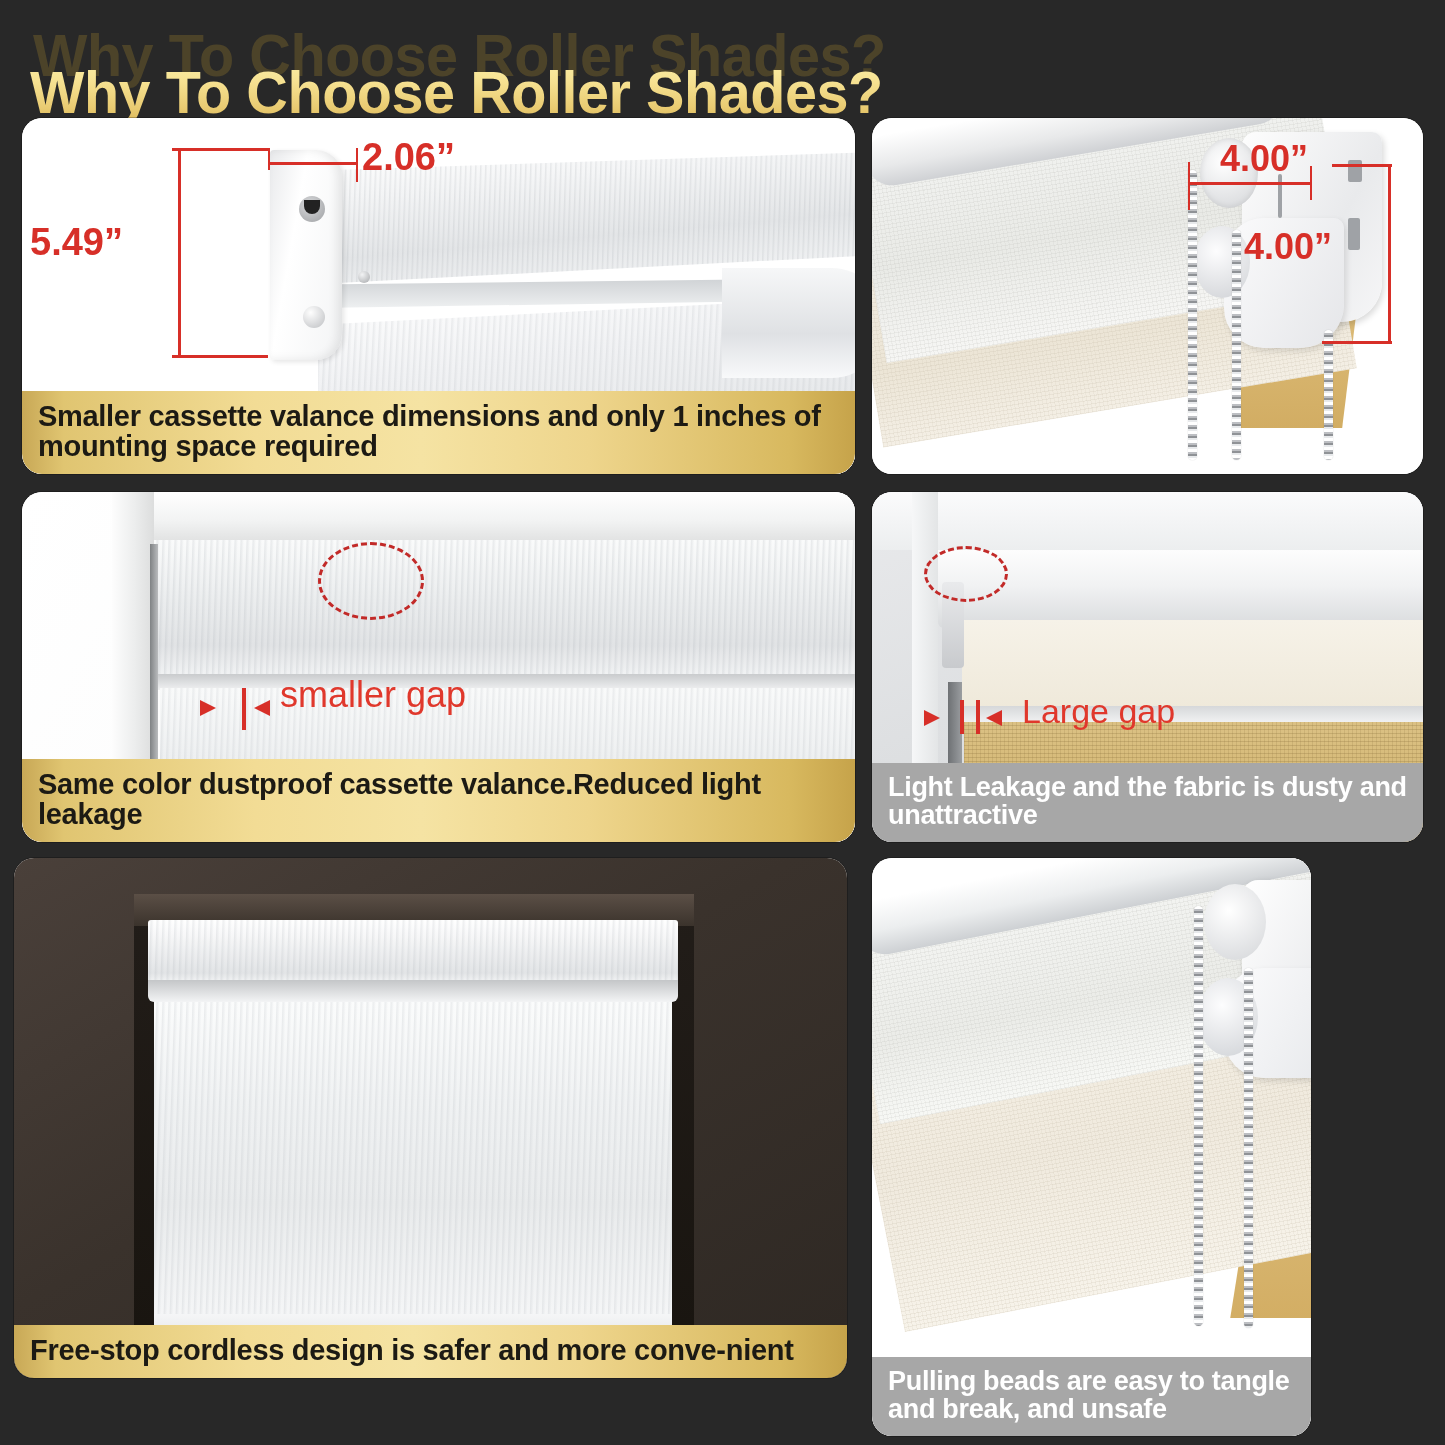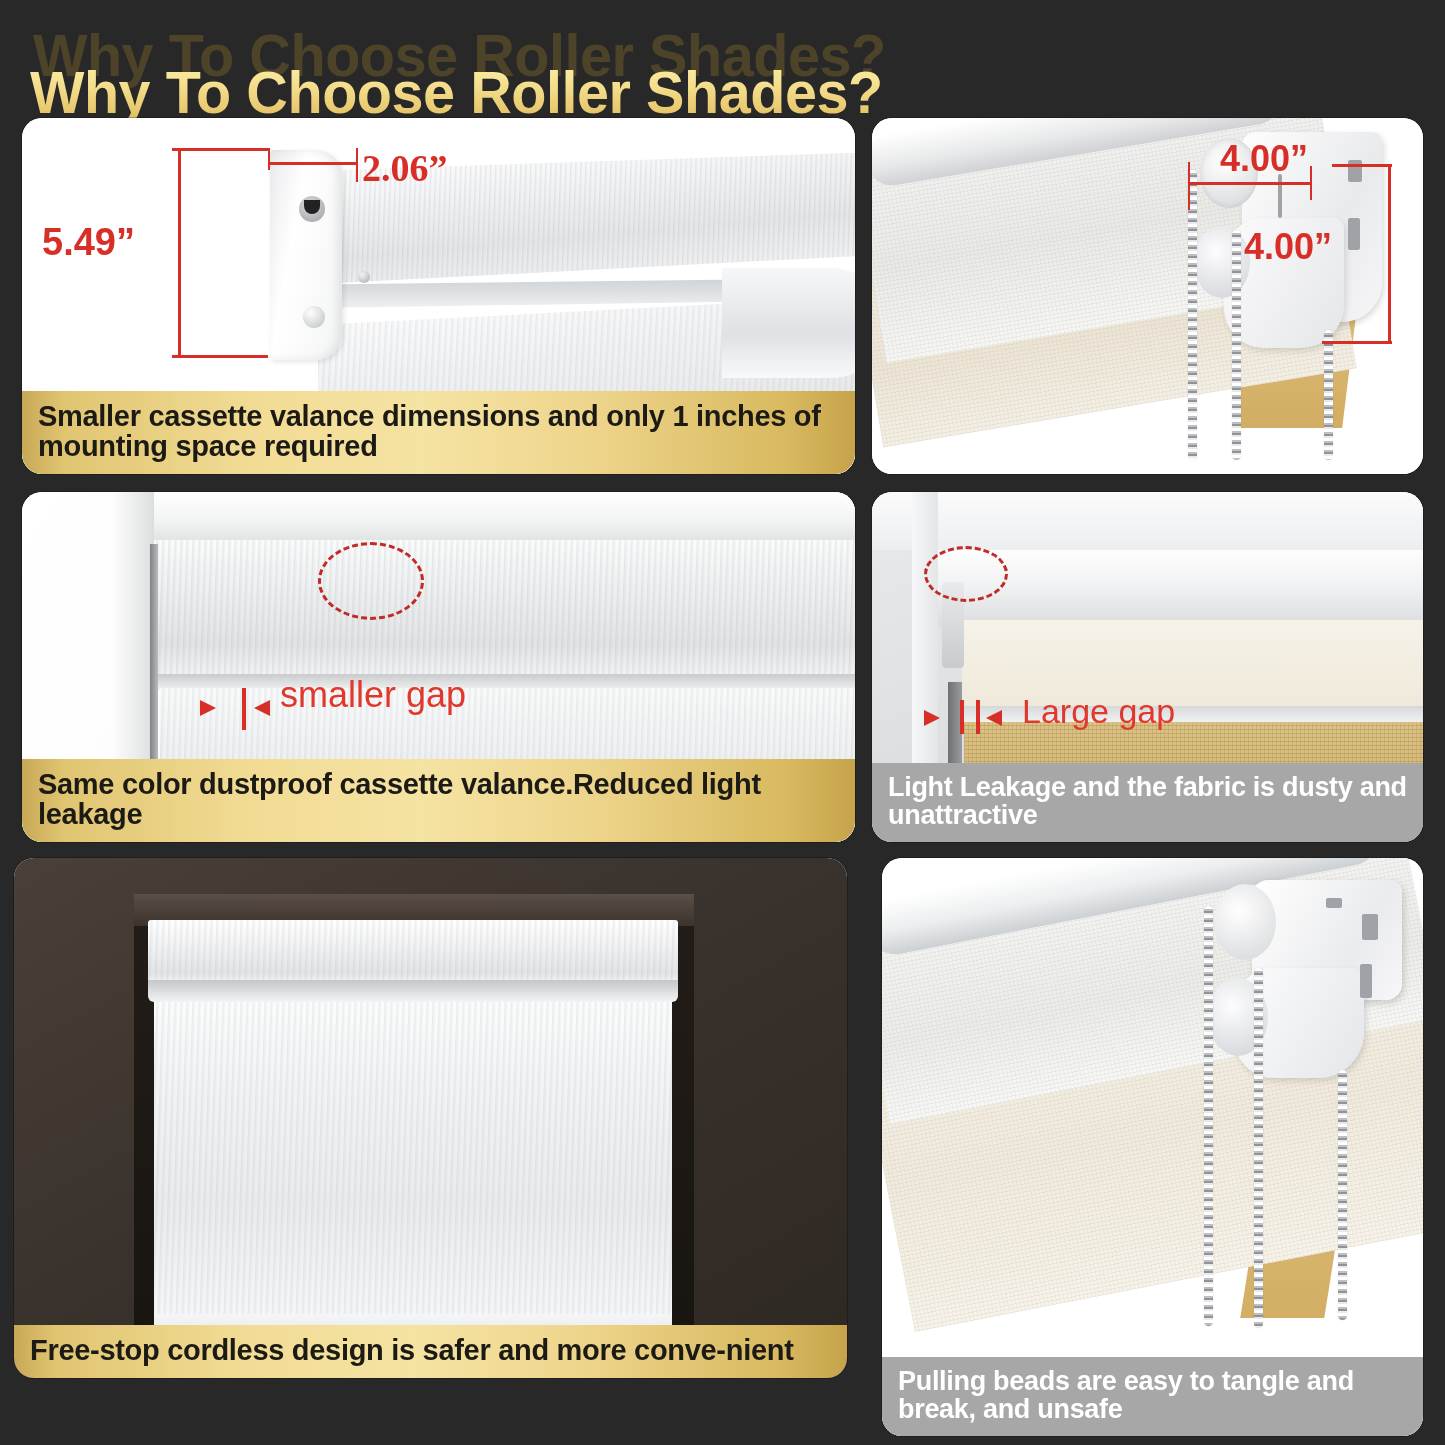--- a/index.html
+++ b/index.html
@@ -42,21 +42,21 @@
     background:#ffffff;
     border-radius:20px;
     overflow:hidden;
     box-shadow:0 0 0 1px rgba(0,0,0,.25);
   }
   .p-r1c1{left:22px;  top:6px;   width:833px;  height:356px;}
   .p-r1c2{left:872px; top:6px;   width:551px;  height:356px;}
   .p-r2c1{left:22px;  top:380px; width:833px;  height:350px;}
   .p-r2c2{left:872px; top:380px; width:551px;  height:350px;}
   .p-r3c1{left:14px;  top:746px; width:833px;  height:520px;}
-  .p-r3c2{left:872px; top:746px; width:541px;  height:578px;margin-left:10px;}
+  .p-r3c2{left:872px; top:746px; width:439px;  height:578px;}
 
   .photo{position:absolute;left:0;top:0;right:0;bottom:0;overflow:hidden;}
 
   
   .caption{
     position:absolute;left:0;right:0;bottom:0;
     box-sizing:border-box;
     padding:10px 16px 12px 16px;
     font-weight:bold;
     line-height:1.06;
@@ -310,26 +310,26 @@
       <div class="v1-roll"></div>
       <div class="v1-skirt"></div>
       <div class="v1-bracket"></div>
       <div class="v1-hole"></div>
       <div class="v1-screw"></div>
       <div class="v1-screw2"></div>
 
       <div class="dim-line" style="left:246px;top:30px;width:2px;height:22px;"></div>
       <div class="dim-line" style="left:334px;top:30px;width:2px;height:34px;"></div>
       <div class="dim-line" style="left:246px;top:44px;width:90px;height:3px;"></div>
-      <span class="dim-txt" style="left:340px;top:28px;font-size:38px;font-family:Liberation Serif, serif;">2.06”</span>
+      <span class="dim-txt" style="left:340px;top:18px;font-size:38px;">2.06”</span>
 
       <div class="dim-line" style="left:156px;top:30px;width:3px;height:210px;"></div>
       <div class="dim-line" style="left:150px;top:30px;width:96px;height:3px;"></div>
       <div class="dim-line" style="left:150px;top:237px;width:96px;height:3px;"></div>
-      <span class="dim-txt" style="left:20px;top:103px;font-size:38px;">5.49”</span>
+      <span class="dim-txt" style="left:8px;top:103px;font-size:38px;">5.49”</span>
     </div>
     <div class="caption pro cap-l">Smaller cassette valance dimensions and only 1 inches of mounting space required</div>
   </div>
 
   <div class="panel p-r1c2">
     <div class="photo">
       <div class="v2-bg"></div>
       <div class="v2-fabric-gold"></div>
       <div class="v2-fabric-beige"></div>
       <div class="v2-fabric-top"></div>

